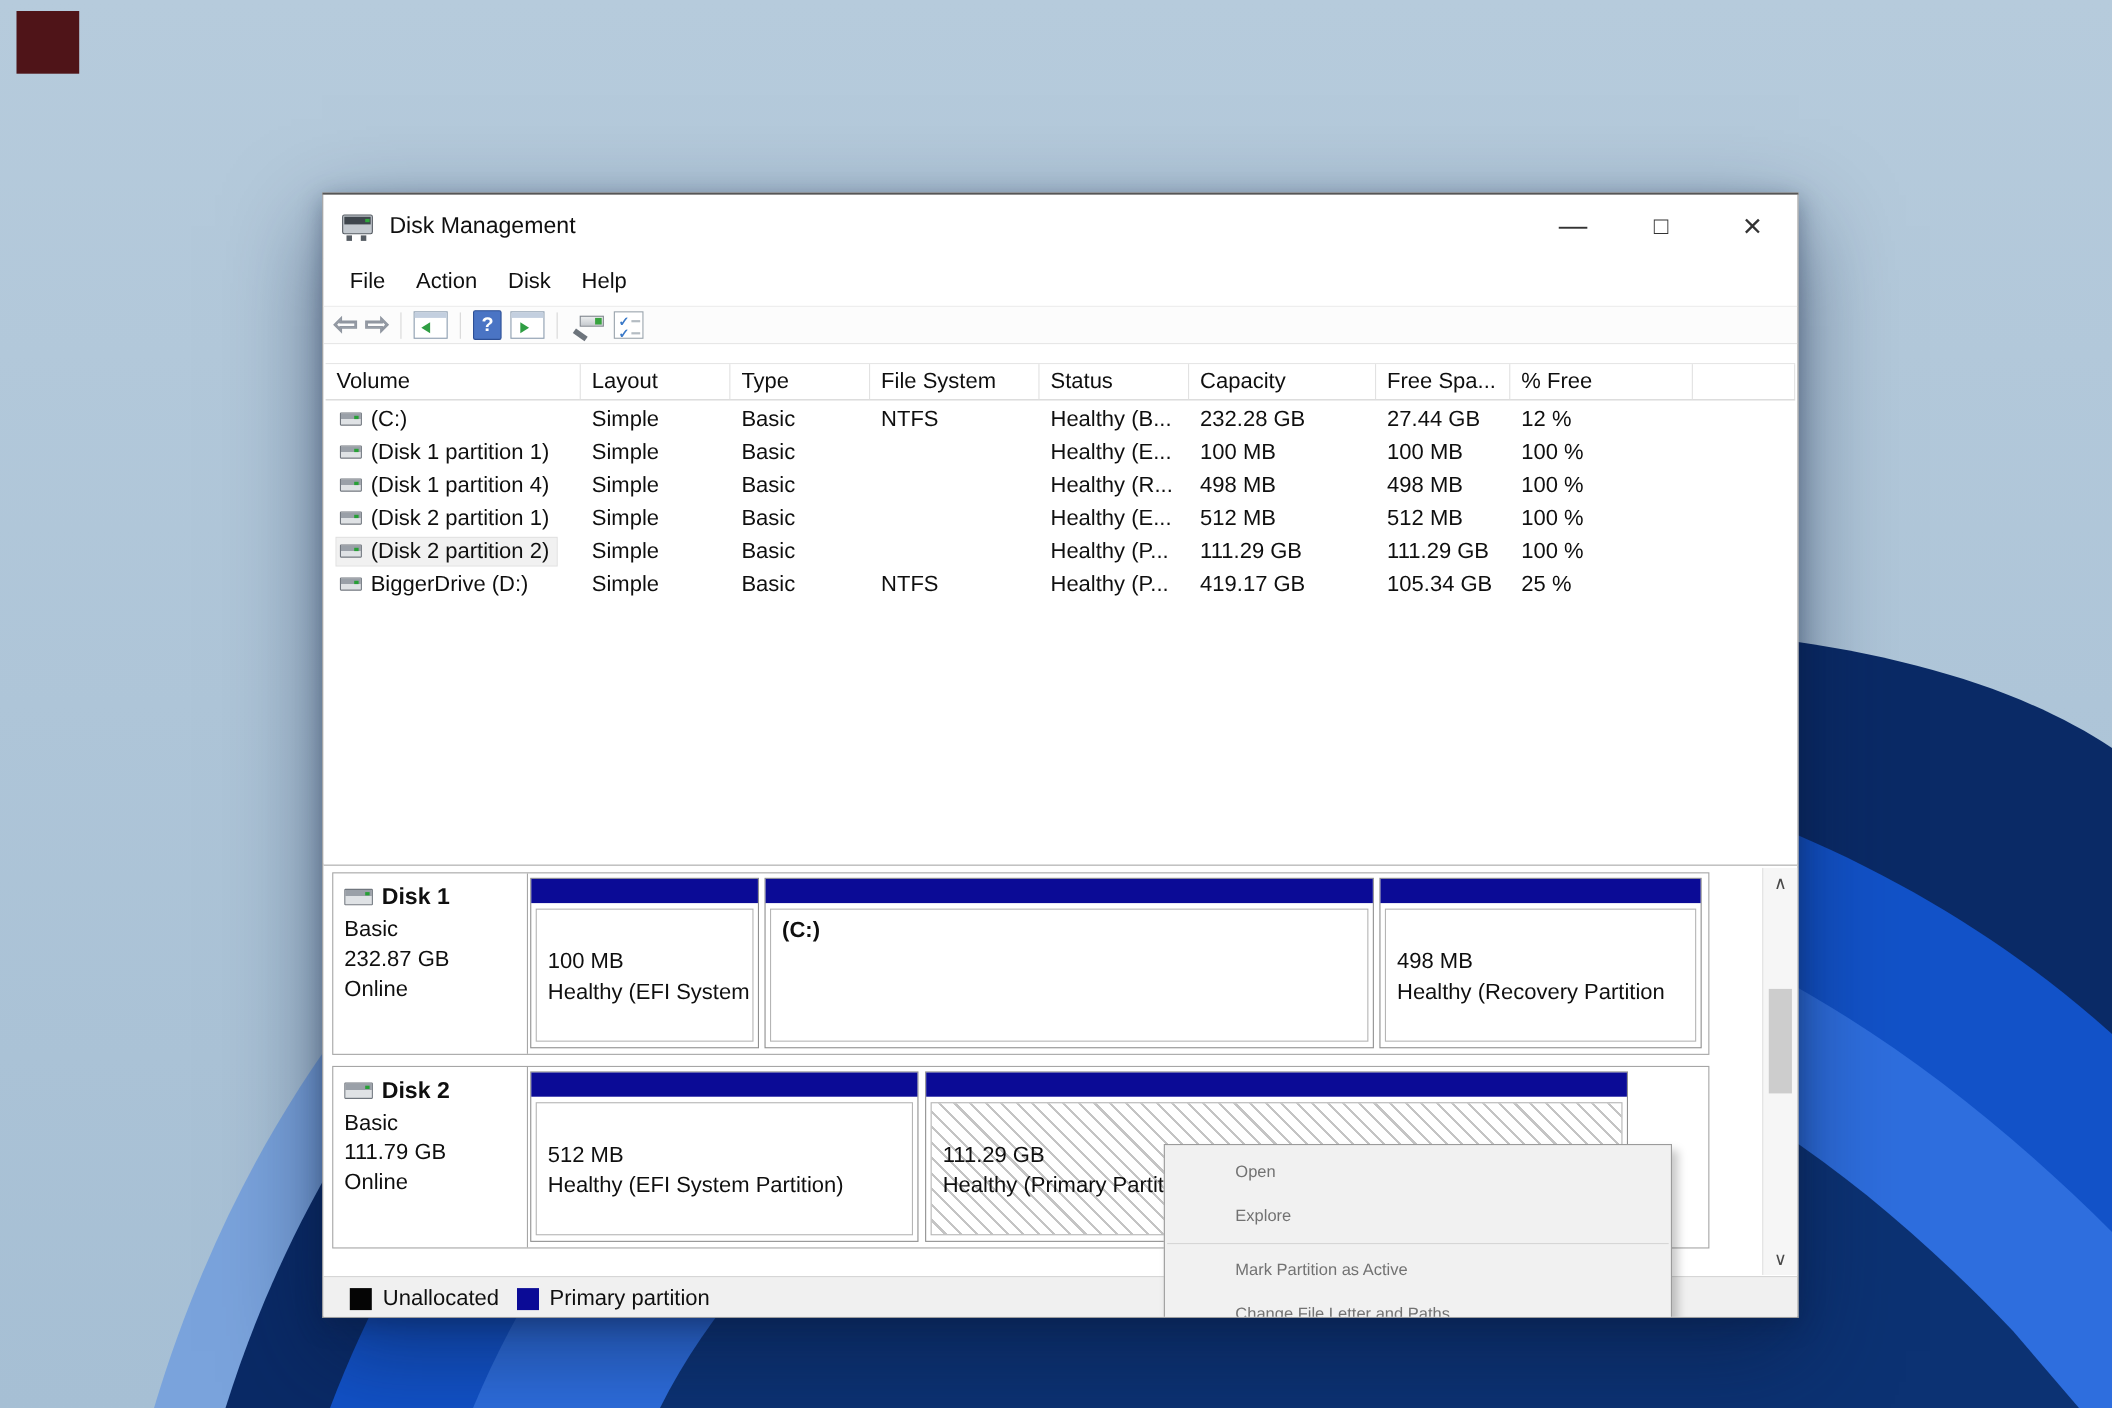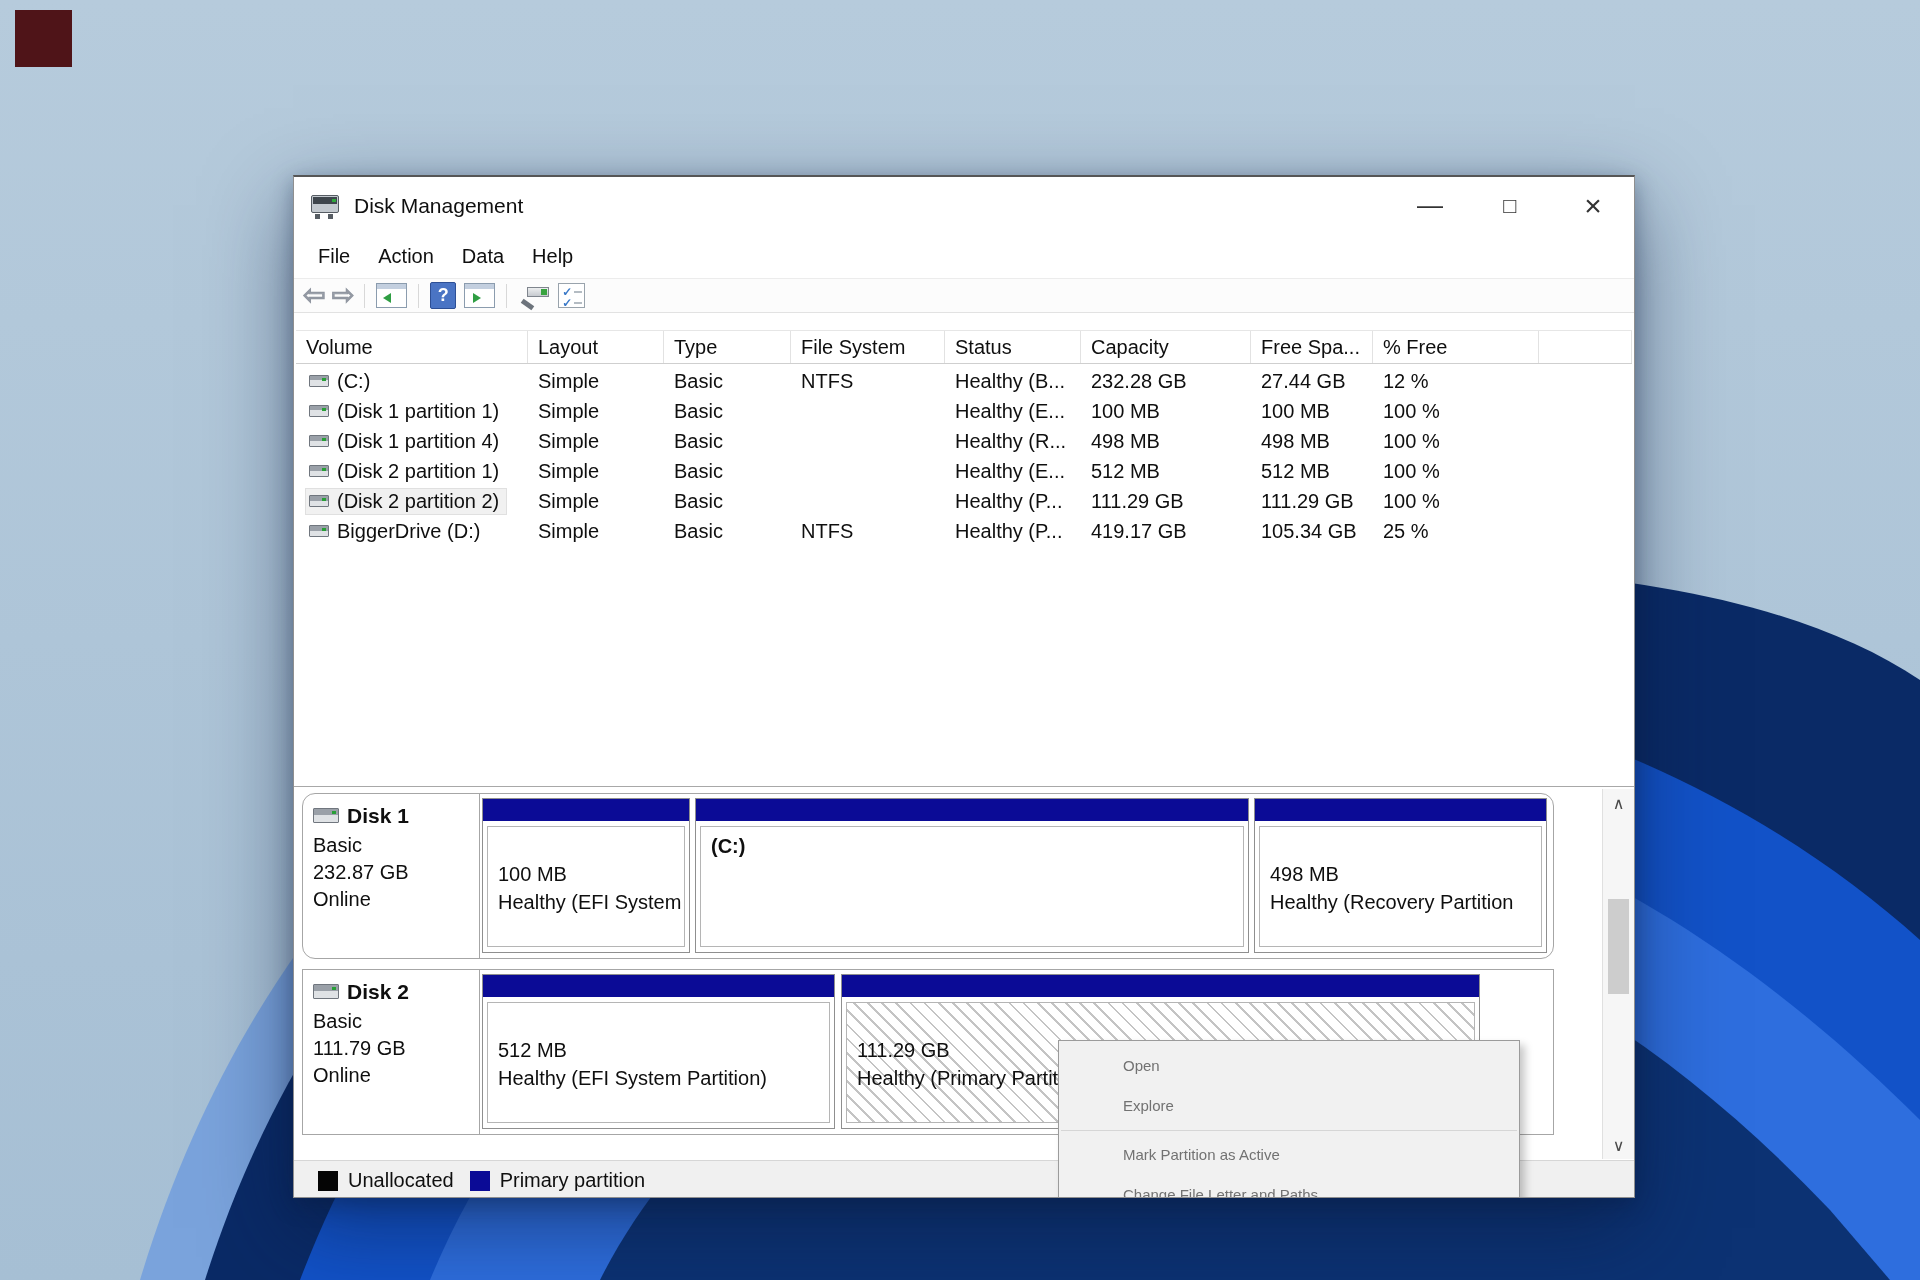--- a/index.html
+++ b/index.html
@@ -60,21 +60,21 @@
   .volwrap { display:flex; align-items:center; gap:8px; padding:1px 7px 1px 3px; }
   .volwrap.sel { background:#f1f1f1; outline:1px solid #e0e0e0; }
   .drive { width:20px; height:12px; flex:none; border:1px solid #70767e; border-radius:1px;
            background:linear-gradient(#9aa0a8 0 45%, #dfe2e5 45%); position:relative; }
   .drive::after { content:""; position:absolute; right:2px; top:2px; width:4px; height:3px; background:#27a036; }
   .drive.big { width:26px; height:15px; }
 
   
   .graphpane { position:absolute; top:609px; left:0; right:0; height:374px; background:#fff; border-top:1px solid #a8a8a8; }
   .disk-row { position:absolute; left:8px; width:1252px; height:166px; border:1px solid #a6a6a6; background:#fff; }
-  .disk-row.d1 { top:6px;border-radius:13px; } .disk-row.d2 { top:182px; }
+  .disk-row.d1 { top:6px; } .disk-row.d2 { top:182px; }
   .dlabel { position:absolute; left:0; top:0; bottom:0; width:177px; border-right:1px solid #a6a6a6; padding:8px 0 0 10px; font-size:20px; line-height:27px; }
   .dname { font-weight:bold; font-size:21px; display:flex; align-items:center; gap:8px; margin-bottom:3px; }
   .part { position:absolute; top:4px; height:155px; border:1px solid #8f8f8f; background:#fff; }
   .pbar { height:22px; background:#0b0b96; }
   .pbox { position:absolute; left:4px; right:4px; top:27px; bottom:5px; border:1px solid #b5b5b5;
           padding:5px 0 0 10px; font-size:20px; line-height:28px; overflow:hidden; white-space:nowrap; }
   .pbox .t { font-weight:bold; min-height:28px; }
   .pbox.hatch { background:repeating-linear-gradient(45deg,#ffffff 0 8px,#c4c4c4 8px 10px); }
 
   .vscroll { position:absolute; left:1308px; top:612px; width:32px; height:370px; background:#f6f6f6; border-left:1px solid #e0e0e0; }
@@ -124,21 +124,21 @@
     </span>
     <span class="title">Disk Management</span>
     <span class="wbtn min">—</span>
     <span class="wbtn max">□</span>
     <span class="wbtn cls">×</span>
   </div>
 
   <div class="menubar">
     <span class="mitem">File</span>
     <span class="mitem">Action</span>
-    <span class="mitem">Data</span>
+    <span class="mitem">Disk</span>
     <span class="mitem">Help</span>
   </div>
 
   <div class="toolbar">
     <span class="arrow">⇦</span>
     <span class="arrow">⇨</span>
     <span class="tsep"></span>
     <span class="icon-win tree"></span>
     <span class="tsep"></span>
     <span class="icon-help"></span>

